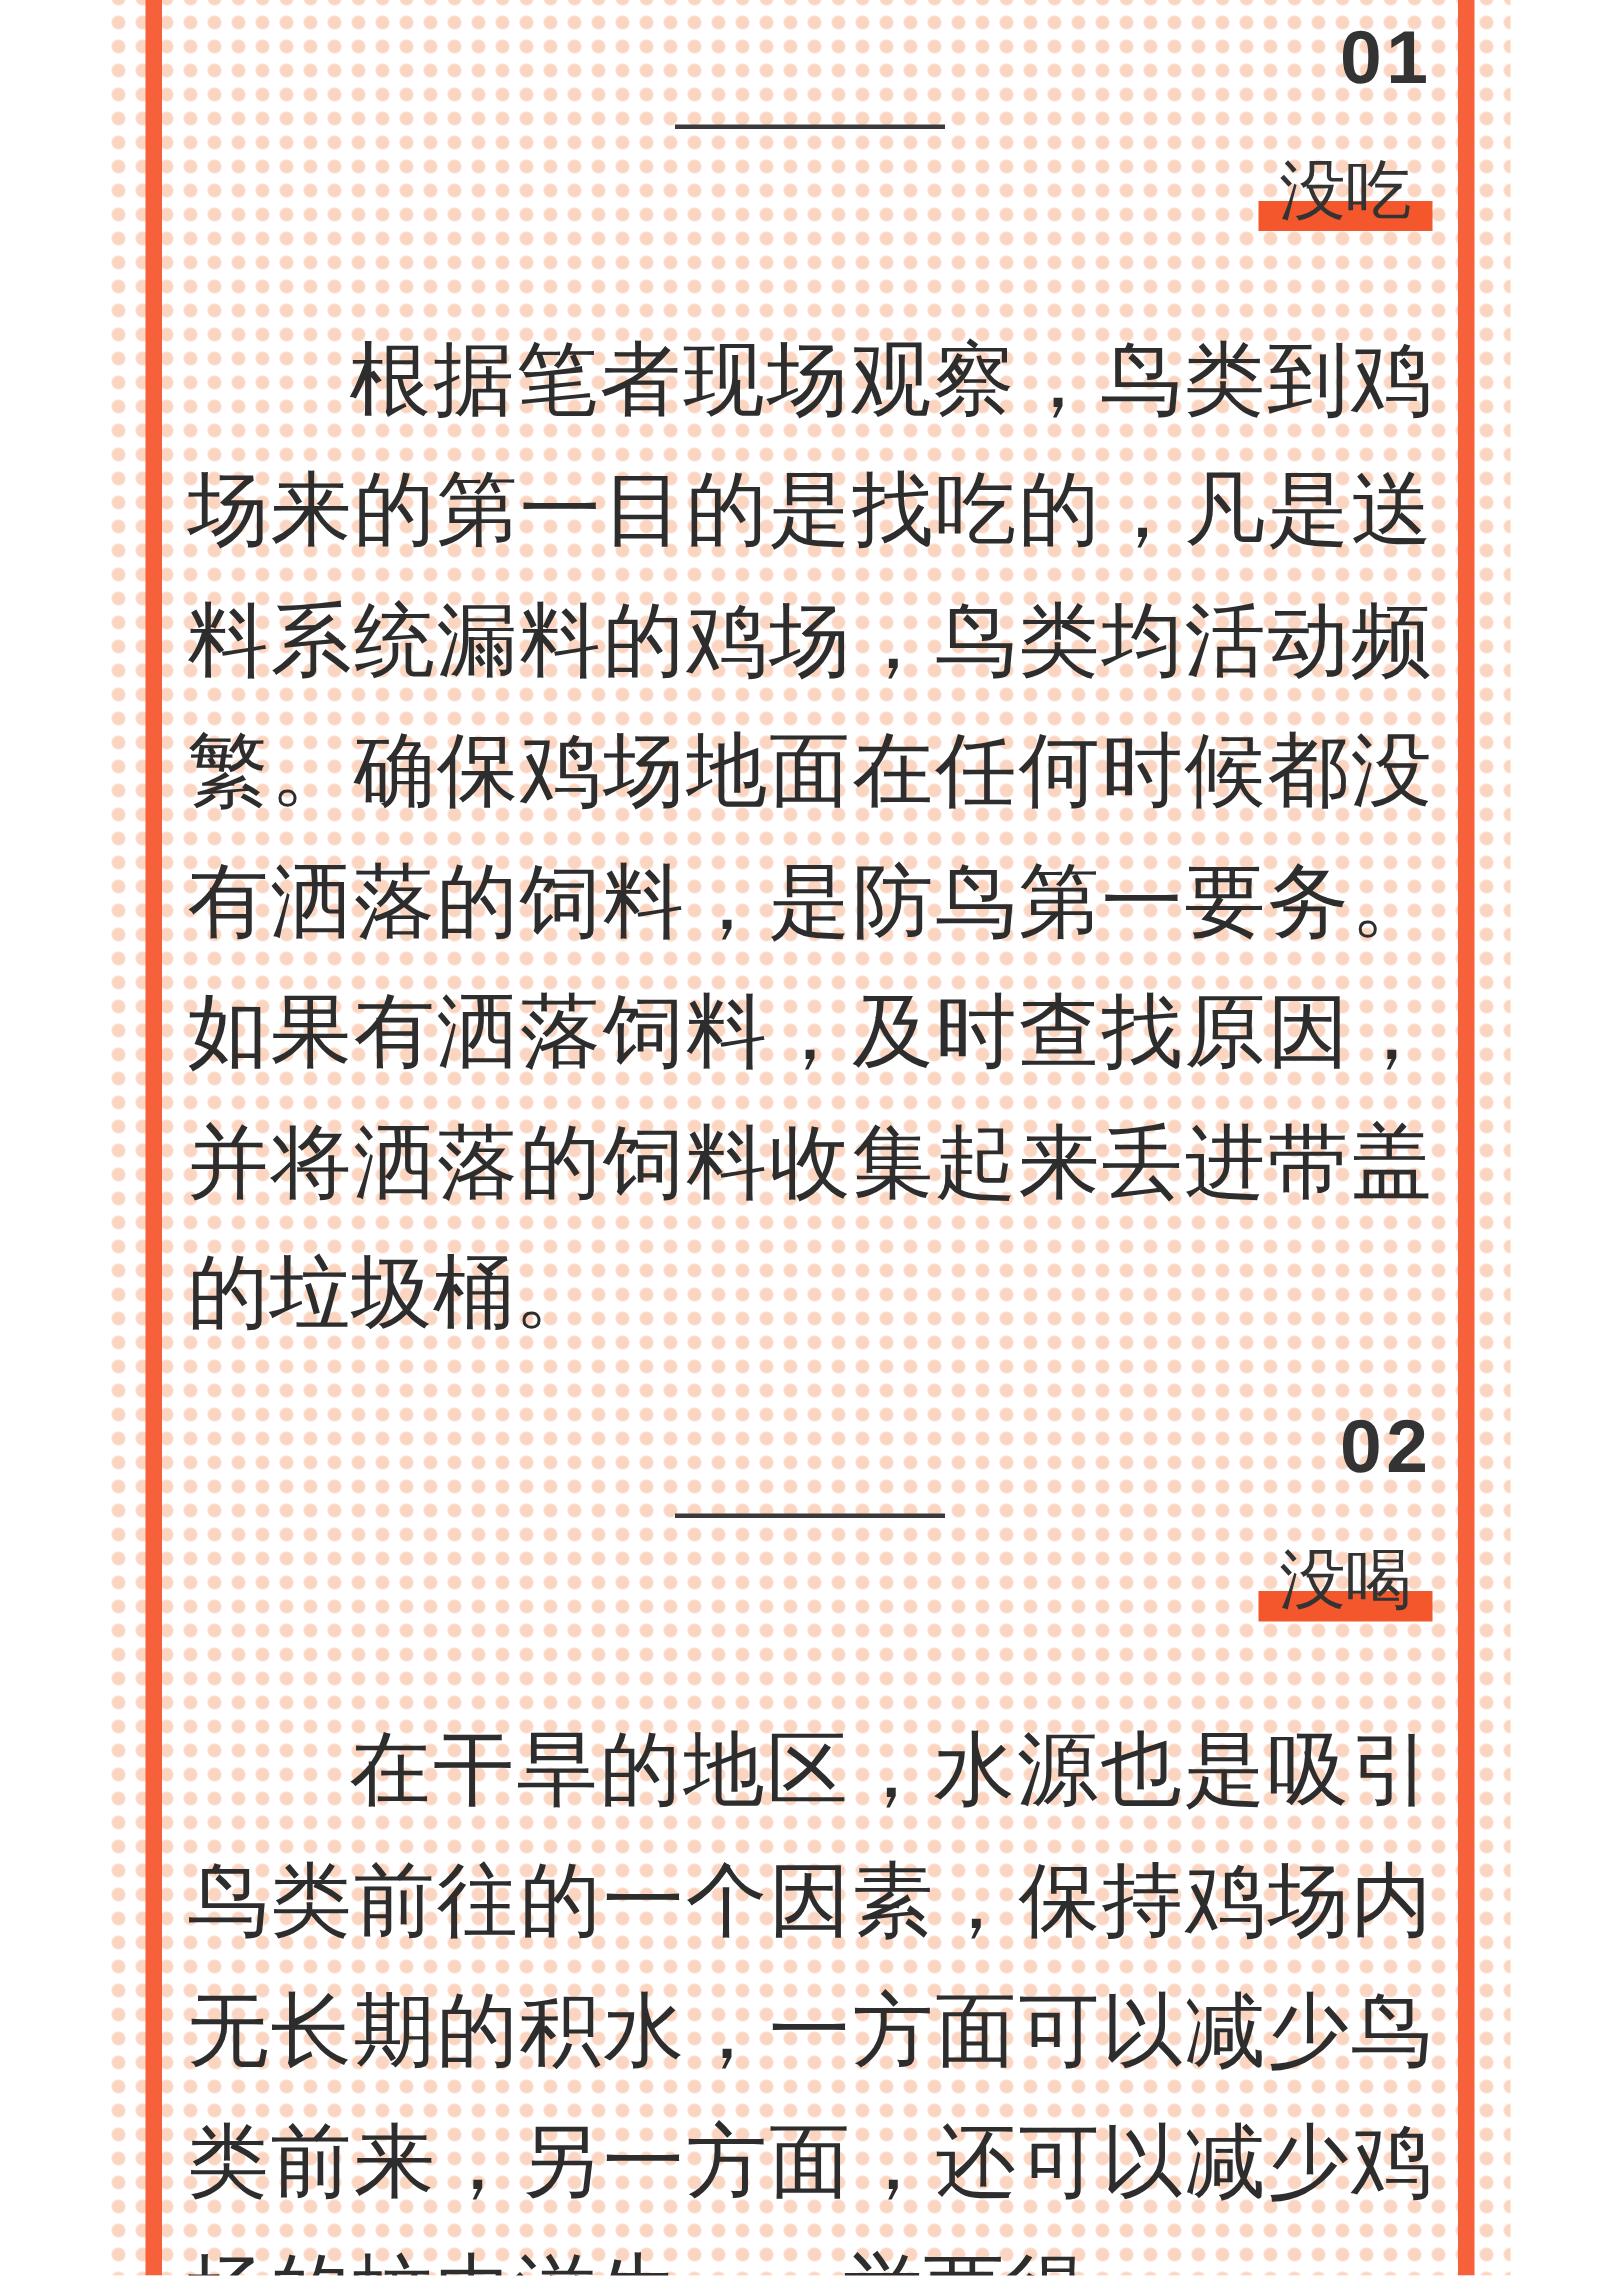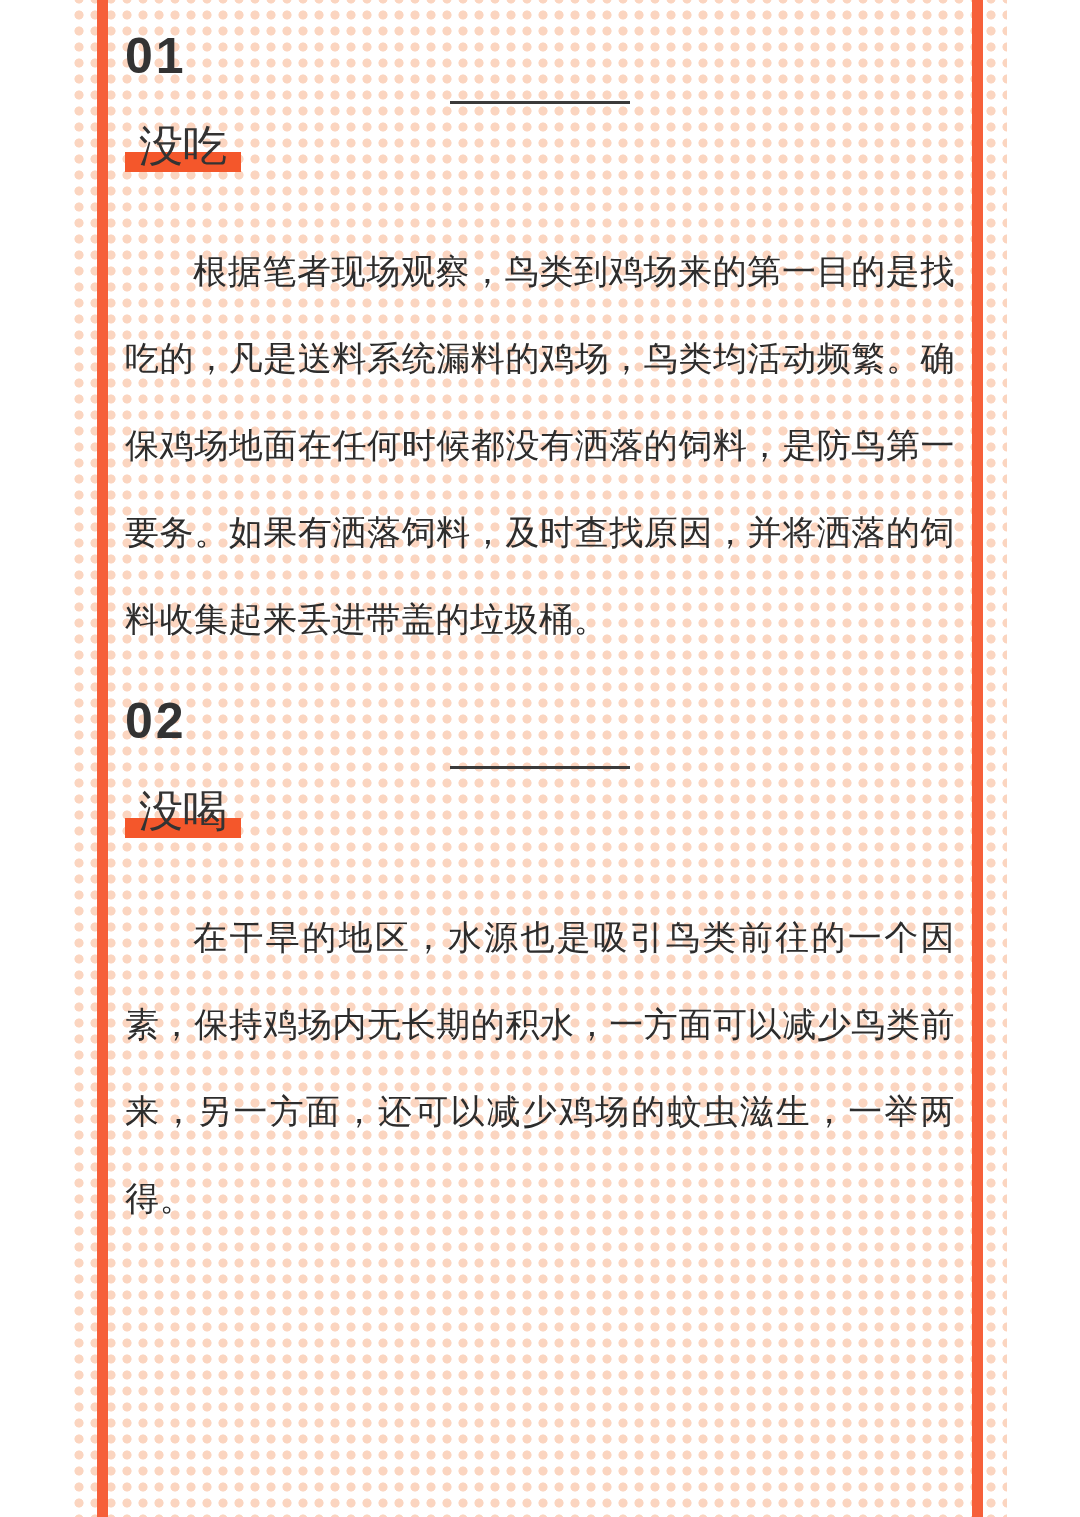--- a/index.html
+++ b/index.html
@@ -24,21 +24,21 @@
     background: #f6603a;
   }
   .vbar-left  { left: 97px; }
   .vbar-right { left: 972px; }
   .content {
     position: relative;
     width: 830px;
     margin: 0 auto;
     padding-top: 10px;
   }
-  .sec-head { text-align: left; margin-top: 18px; }
+  .sec-head { text-align: right; }
   .sec-num {
     font-size: 50px;
     font-weight: bold;
     color: #333333;
     line-height: 1.15;
     letter-spacing: 3px;
   }
   .sec-line {
     width: 180px; height: 3px;
     background: #3a3a3a;
@@ -51,21 +51,21 @@
     color: #333333;
     line-height: 1.2;
   }
   .hl {
     display: inline-block;
     padding: 0 14px;
     background: linear-gradient(to bottom, rgba(0,0,0,0) 62%, #f4572b 62%);
   }
   .para {
     margin-top: 56px;
-    font-size: 34px;
+    font-size: 54px;
     line-height: 87px;
     color: #2d2d2d;
     text-align: justify;
     text-indent: 2em;
     letter-spacing: 0.5px;
   }
   .section + .section { margin-top: 30px; }
 </style>
 </head>
 <body>

